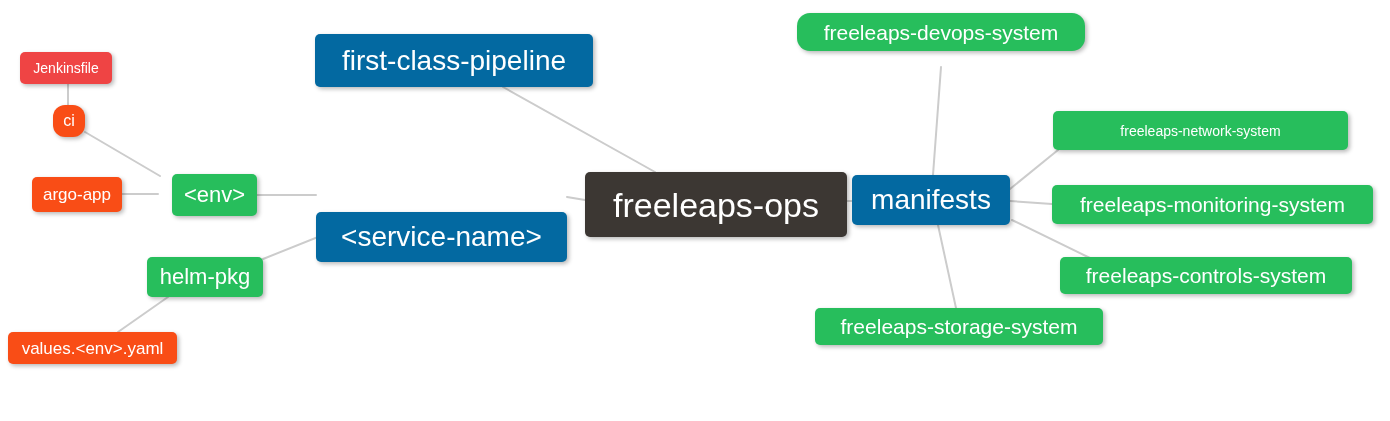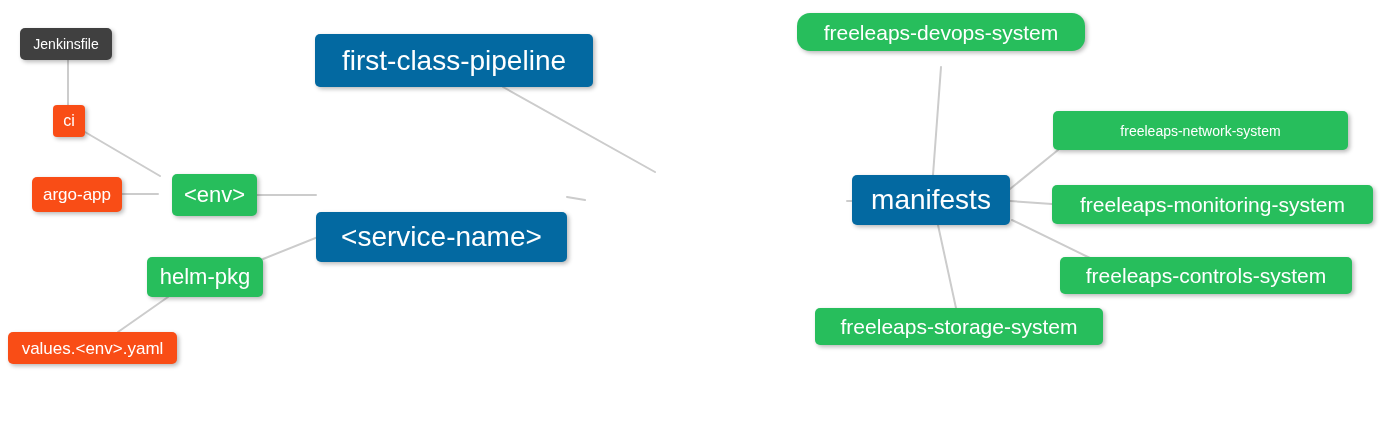--- a/index.html
+++ b/index.html
@@ -13,29 +13,29 @@
   .node{
     position:absolute;
     display:flex;align-items:center;justify-content:center;
     color:#ffffff;white-space:nowrap;
     border-radius:5px;
     box-shadow:2px 2px 4px rgba(0,0,0,0.28);
     box-sizing:border-box;
     cursor:pointer;
     line-height:1;
   }
-  .orange{background:#404040;}
+  .orange{background:#ef4444;margin-top:24px;}
   .red{background:#F94D16;}
   .green{background:#27BE5C;}
   .blue{background:#0369a1;}
   .dark{background:#3C3733;}
 
   
   .p0 {left:20px;  top:28px;  width:92px;  height:32px; font-size:14px;}
-  .p1 {left:53px;  top:105px; width:32px;  height:32px; font-size:16px; border-radius:4px;}
+  .p1 {left:53px;  top:105px; width:32px;  height:32px; font-size:16px; border-radius:12px;}
   .p2 {left:32px;  top:177px; width:90px;  height:35px; font-size:17px;}
   .p3 {left:172px; top:174px; width:85px;  height:42px; font-size:22px;}
   .p4 {left:147px; top:257px; width:116px; height:40px; font-size:22px;}
   .p5 {left:8px;   top:332px; width:169px; height:32px; font-size:17px;}
   .p6 {left:315px; top:34px;  width:278px; height:53px; font-size:28px;}
   .p7 {left:316px; top:172px; width:251px; height:50px; font-size:28px;margin-top:40px;}
   .p8 {left:585px; top:172px; width:262px; height:65px; font-size:34px;}
   .p9 {left:852px; top:175px; width:158px; height:50px; font-size:28px;}
   .p10{left:797px; top:13px;  width:288px; height:38px; font-size:21px;border-radius:13px;}
   .p11{left:1053px;top:111px; width:295px; height:39px; font-size:14px;}
@@ -66,20 +66,21 @@
   </svg>
 
   <div class="node orange p0">Jenkinsfile</div>
   <div class="node red    p1">ci</div>
   <div class="node red    p2">argo-app</div>
   <div class="node green  p3">&lt;env&gt;</div>
   <div class="node green  p4">helm-pkg</div>
   <div class="node red    p5">values.&lt;env&gt;.yaml</div>
   <div class="node blue   p6">first-class-pipeline</div>
   <div class="node blue   p7">&lt;service-name&gt;</div>
+  <div class="node dark   p8">freeleaps-ops</div>
   <div class="node blue   p9">manifests</div>
   <div class="node green  p10">freeleaps-devops-system</div>
   <div class="node green  p11">freeleaps-network-system</div>
   <div class="node green  p12">freeleaps-monitoring-system</div>
   <div class="node green  p13">freeleaps-controls-system</div>
   <div class="node green  p14">freeleaps-storage-system</div>
 
 </div>
 
 </body></html>

